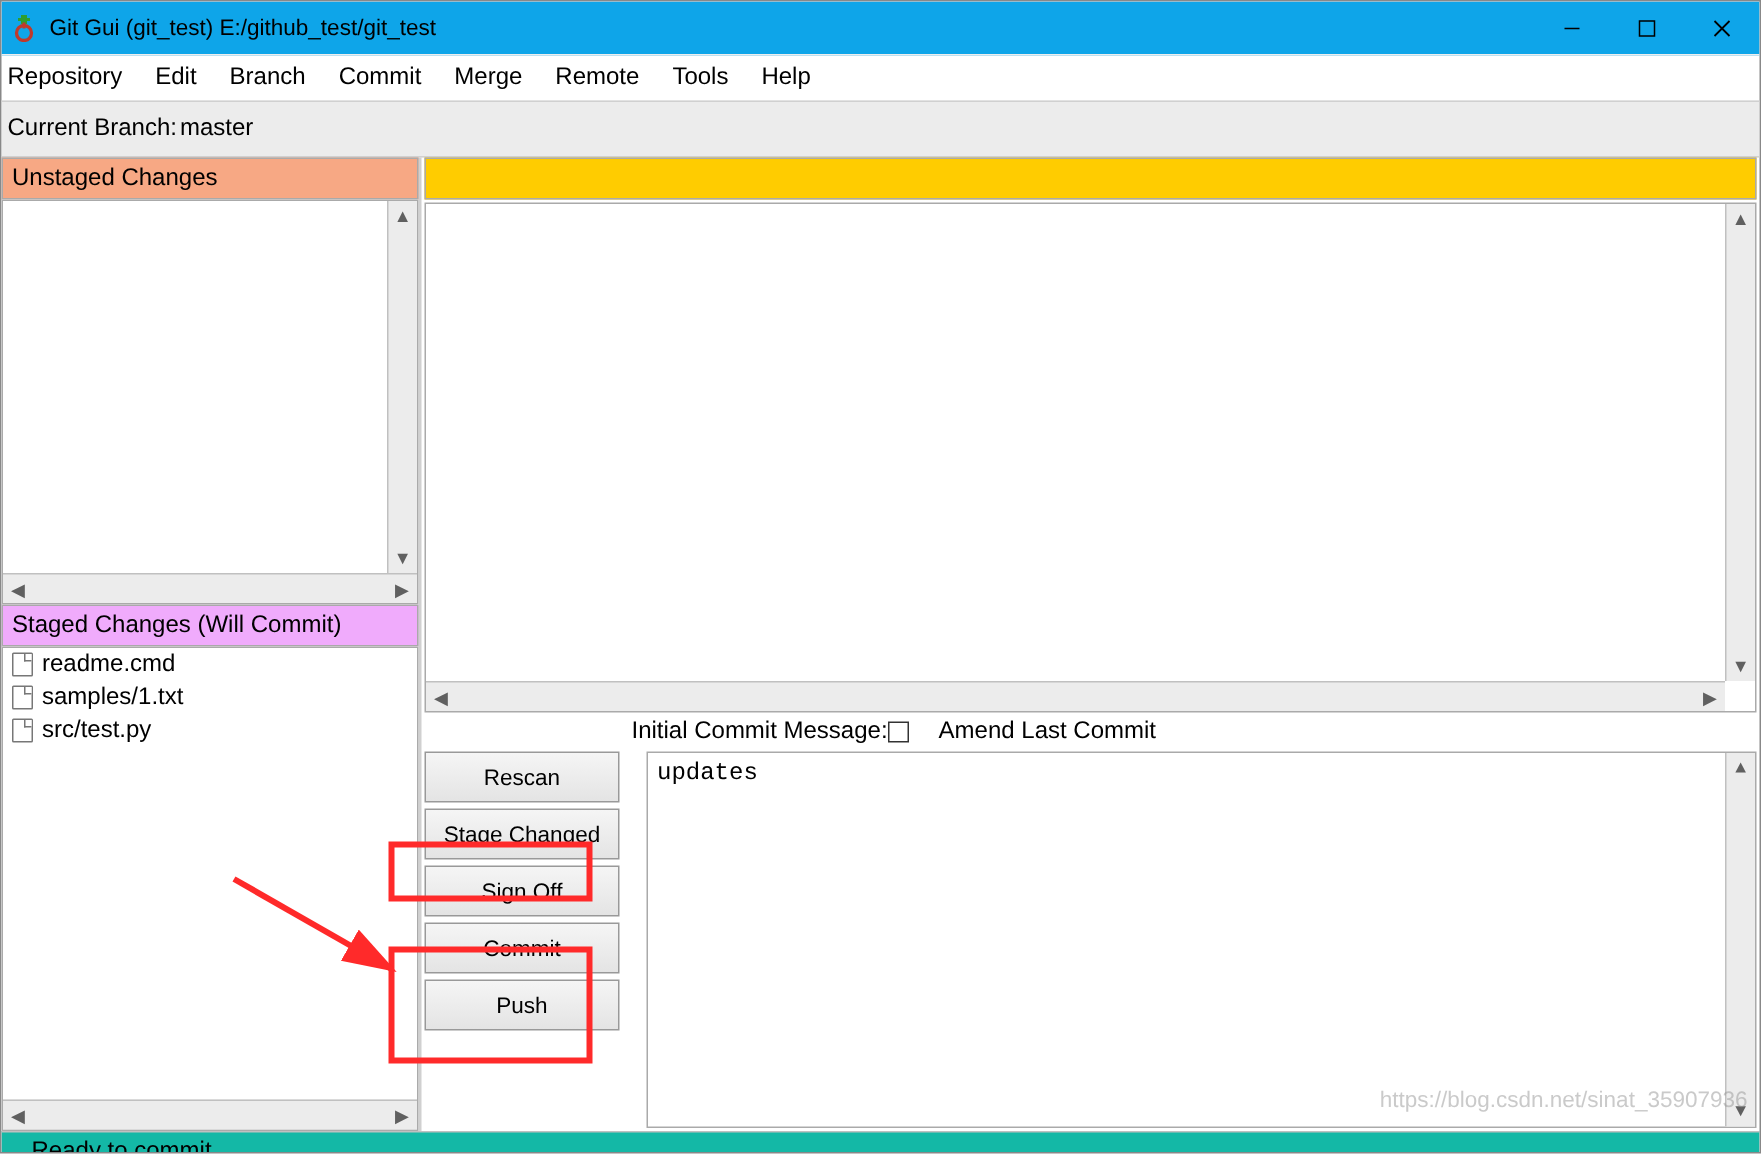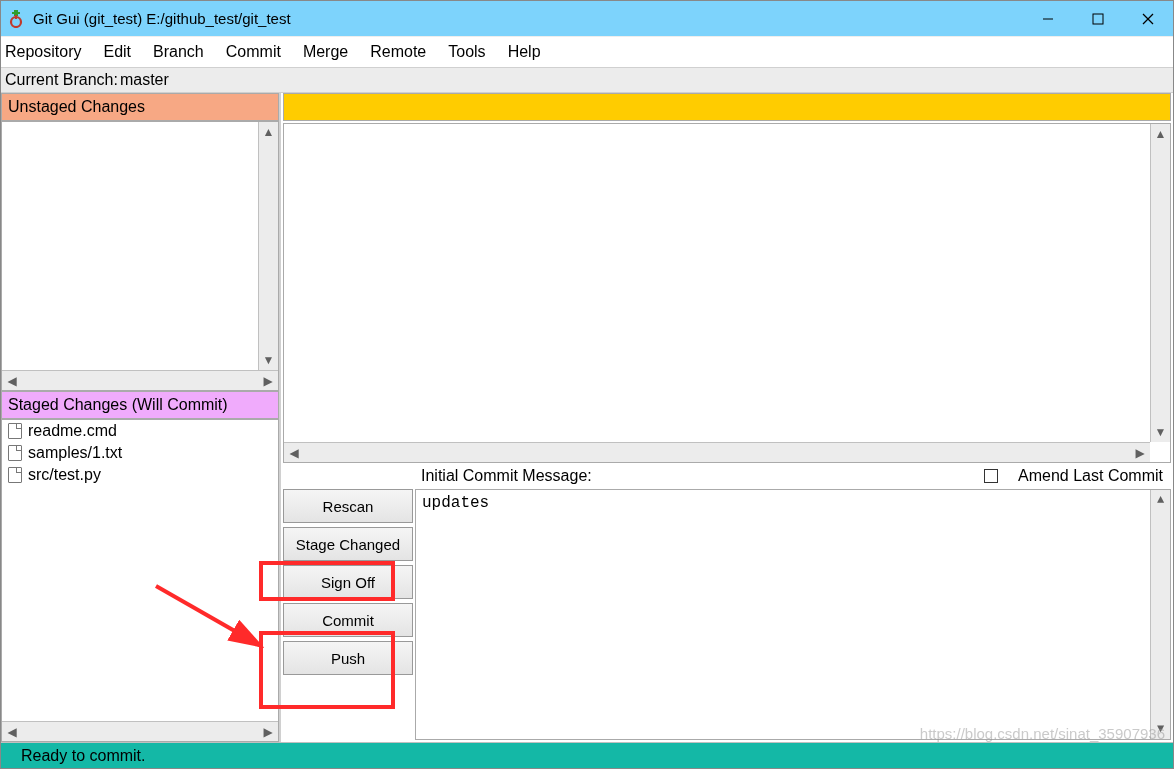--- a/index.html
+++ b/index.html
@@ -14,21 +14,21 @@
     overflow: hidden;
     position: relative;
     border: 1px solid #888;
   }
   
   .titlebar {
     height: 36px;
     display: flex;
     align-items: center;
     padding-left: 6px;
-    background: #7dd3fc;
+    background: #0ea5e9;
     border-bottom: 1px solid #eee;
   }
   .titlebar .app-icon {
     width: 18px; height: 18px; margin-right: 8px;
     display: inline-flex; align-items:center; justify-content:center;
   }
   .titlebar .title { flex: 1; font-size: 15px; }
   .win-controls { display:flex; height:100%; }
   .win-btn {
     width: 50px; display:flex; align-items:center; justify-content:center;
@@ -39,21 +39,21 @@
   .menubar {
     height: 30px;
     display:flex; align-items:center;
     padding: 0 0;
     gap: 14px;
     font-size: 16px;
   }
   .menubar .menu-item { padding: 2px 4px; cursor: default; }
   
   .branch-row {
-    height: 26px;
+    height: 38px;
     background: #ececec;
     display:flex; align-items:center;
     padding: 0 4px;
     border-top: 1px solid #d0d0d0;
     border-bottom: 1px solid #d0d0d0;
     font-size: 16px;
   }
   .branch-row .branch-name { margin-left:2px; }
   
   .main {
@@ -134,30 +134,30 @@
     border:1px solid #aaa;
     background:#fff;
     position:relative;
   }
   .diff-body .vscroll { bottom:20px; }
   .commit-area {
     flex:1;
     display:flex; flex-direction:column;
   }
   .commit-label-row {
-    display:flex; justify-content:space-between;
-    padding: 2px 10px 4px 140px;
+    display:flex; justify-content:flex-start;
+    padding: 2px 20px 4px 140px;
     font-size:16px;
   }
   .amend { display:flex; align-items:center; gap:20px; font-size:16px; }
   .checkbox {
     width:14px; height:14px; border:1px solid #333; background:#fff;
   }
   .commit-body {
-    flex:1; display:flex; gap:2px; padding:0 2px 2px 2px;
+    flex:1; display:flex; gap:18px; padding:0 2px 2px 2px;
   }
   .commit-buttons {
     width:130px; display:flex; flex-direction:column; gap:4px;
     align-items:stretch;
   }
   .btn {
     height:34px;
     background: linear-gradient(#f5f5f5,#e4e4e4);
     border:1px solid #999;
     font-size:15px;

